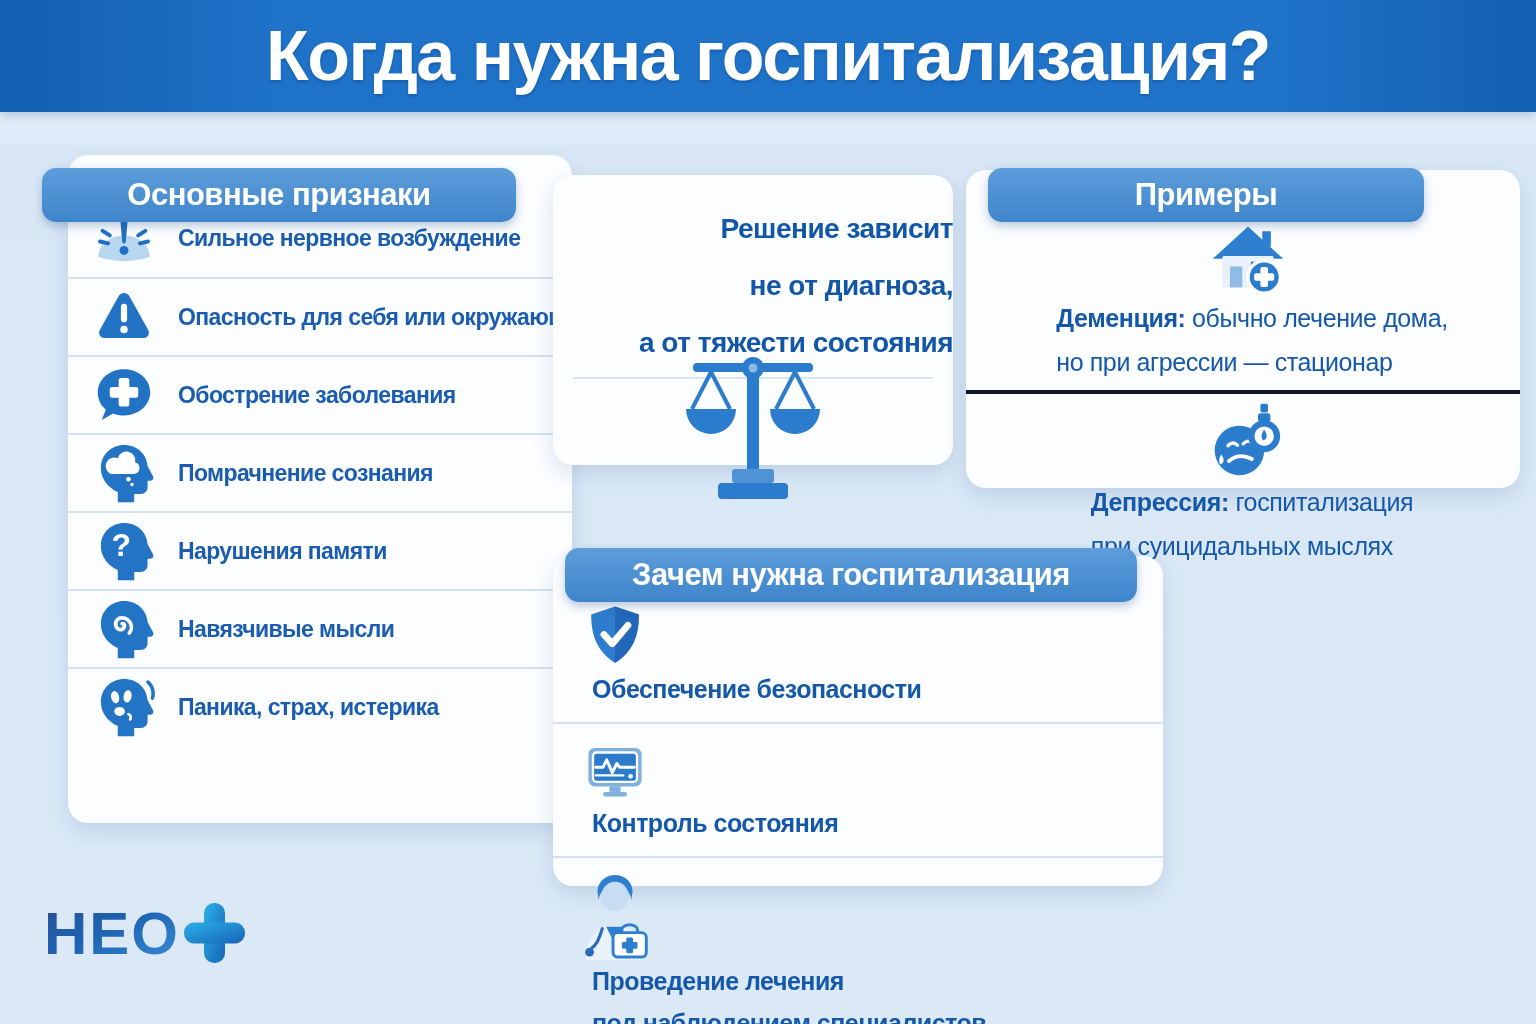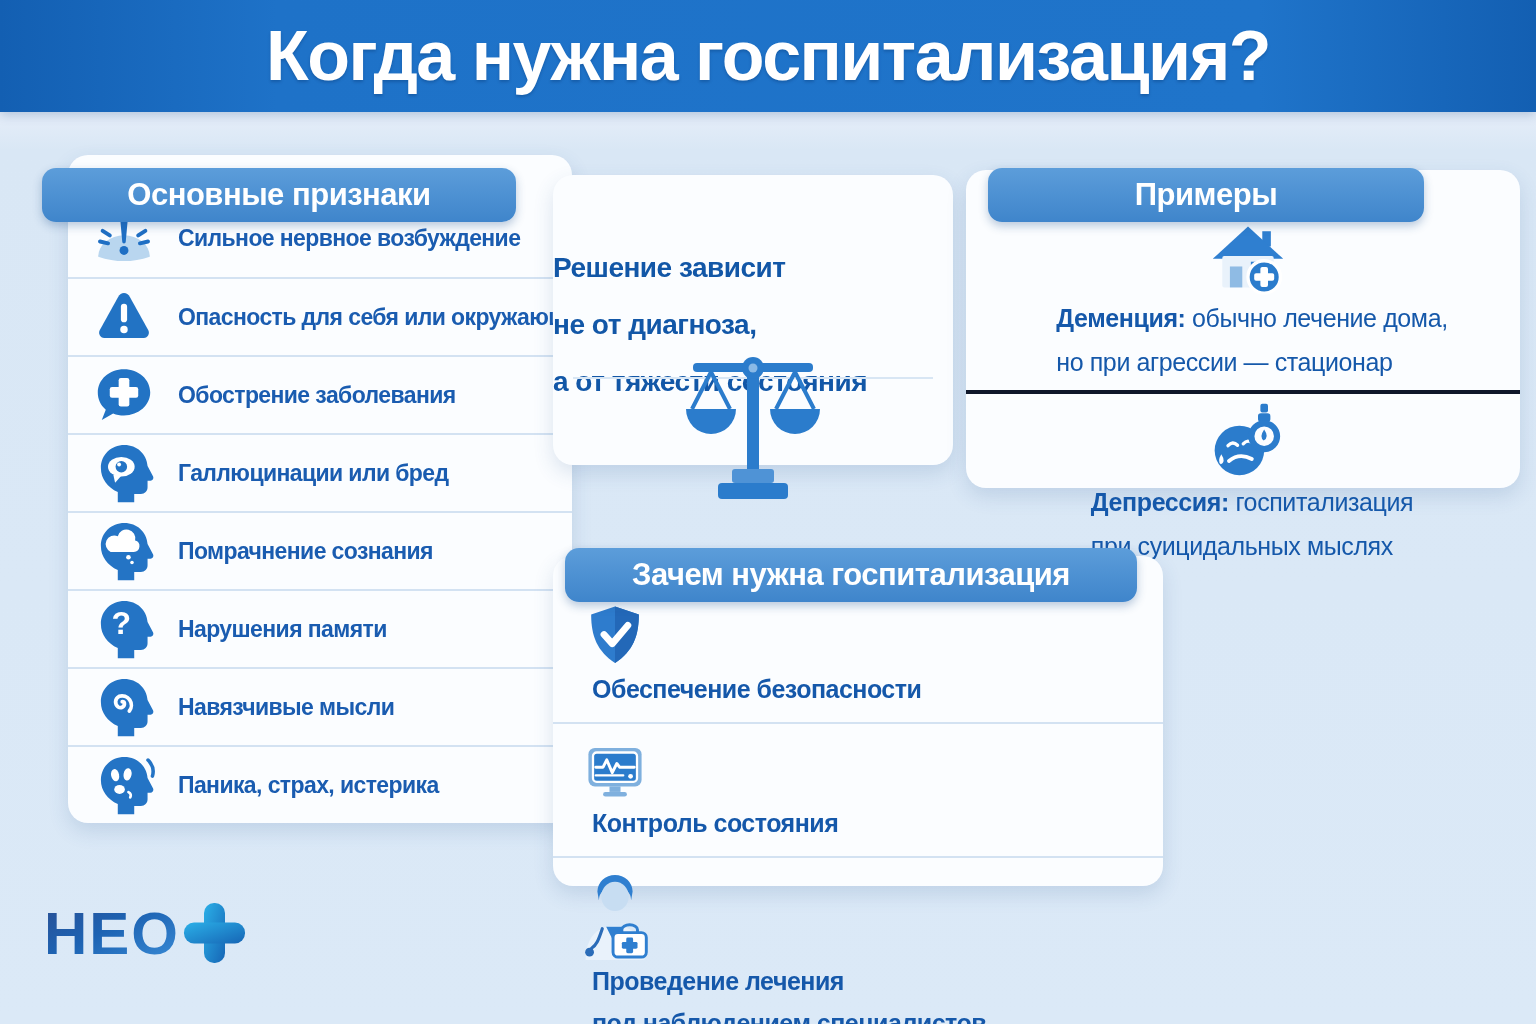--- a/index.html
+++ b/index.html
@@ -42,21 +42,21 @@
   .sign-row { display:flex; align-items:center; height:78px; padding:0 8px 0 10px; }
   .sign-row + .sign-row { border-top:2px solid #d3e2f2; }
   .sign-icon { width:64px; height:64px; flex:0 0 64px; margin-left:14px; }
   .sign-label {
     margin-left:22px; font-size:23px; font-weight:bold;
     color:#1a5cb0; letter-spacing:-0.6px; white-space:nowrap;
   }
   
   #decision-card { left:553px; top:175px; width:400px; height:290px; }
   .decision-text {
-    padding-top:64px; text-align:left; font-size:28px; font-weight:bold;
+    padding-top:25px; text-align:right; font-size:28px; font-weight:bold;
     color:#1257a7; line-height:57px; letter-spacing:-0.5px;
   }
   .decision-divider { position:absolute; left:20px; right:20px; top:202px; height:2px; background:#d8e6f4; }
   .scale-wrap { position:absolute; left:50%; transform:translateX(-50%); bottom:-38px; width:170px; height:152px; z-index:2; }
   
   #examples-head { left:988px; top:148px; width:436px; }
   #examples-card { left:966px; top:170px; width:554px; height:318px; }
   #examples-rows { margin-top:40px; }
   .example-row { display:flex; align-items:center; min-height:128px; padding:6px 12px 6px 10px;flex-direction:column; }
   .example-row + .example-row { border-top:4px solid #0f172a; }
@@ -115,30 +115,20 @@
 
     <div class="sign-row">
       <svg class="sign-icon" viewBox="0 0 72 72">
         <path d="M36 7 C52.5 7 65.5 18.5 65.5 33 C65.5 47.5 52.5 59 36 59 C31.5 59 27.5 58.2 23.8 56.7 L11 64 L15.5 52.5 C9.5 47.5 6.5 40.6 6.5 33 C6.5 18.5 19.5 7 36 7 Z" fill="#2273c4"></path>
         <rect x="30" y="17" width="12" height="32" rx="2.5" fill="#fff"></rect>
         <rect x="20" y="27" width="32" height="12" rx="2.5" fill="#fff"></rect>
       </svg>
       <span class="sign-label">Обострение заболевания</span>
     </div>
 
-    <div class="sign-row">
-      <svg class="sign-icon" viewBox="0 0 72 72">
-        <path d="M29 69 L29 57.5 C17.5 52.5 10 42.5 10 30.5 C10 15.5 21.5 4.5 36.5 4.5 C50.5 4.5 61.5 14.5 62.5 28 L68.6 39.6 C69.8 42 68.4 44.6 65.8 44.6 L62.5 44.6 L62.5 52 C62.5 56.4 59.4 59.5 55 59.5 L47.5 59.5 L47.5 69 Z" fill="#2474c5"></path>
-        <ellipse cx="33" cy="29" rx="15" ry="11" fill="#fff"></ellipse>
-        <path d="M24 38 l9 1 -7 8 z" fill="#fff"></path>
-        <circle cx="33" cy="29" r="6.5" fill="#2474c5"></circle>
-        <circle cx="30.5" cy="26.5" r="2.2" fill="#fff"></circle>
-      </svg>
-      <span class="sign-label">Галлюцинации или бред</span>
-    </div>
 
     <div class="sign-row">
       <svg class="sign-icon" viewBox="0 0 72 72">
         <path d="M29 69 L29 57.5 C17.5 52.5 10 42.5 10 30.5 C10 15.5 21.5 4.5 36.5 4.5 C50.5 4.5 61.5 14.5 62.5 28 L68.6 39.6 C69.8 42 68.4 44.6 65.8 44.6 L62.5 44.6 L62.5 52 C62.5 56.4 59.4 59.5 55 59.5 L47.5 59.5 L47.5 69 Z" fill="#2474c5"></path>
         <path d="M21 37 h26 a6.5 6.5 0 0 0 1.5 -12.8 A10 10 0 0 0 29 19.5 A7.5 7.5 0 0 0 21 37 Z" fill="#fff"></path>
         <circle cx="41" cy="43" r="2.6" fill="#fff"></circle>
         <circle cx="45" cy="49" r="2" fill="#fff"></circle>
       </svg>
       <span class="sign-label">Помрачнение сознания</span>
     </div>

